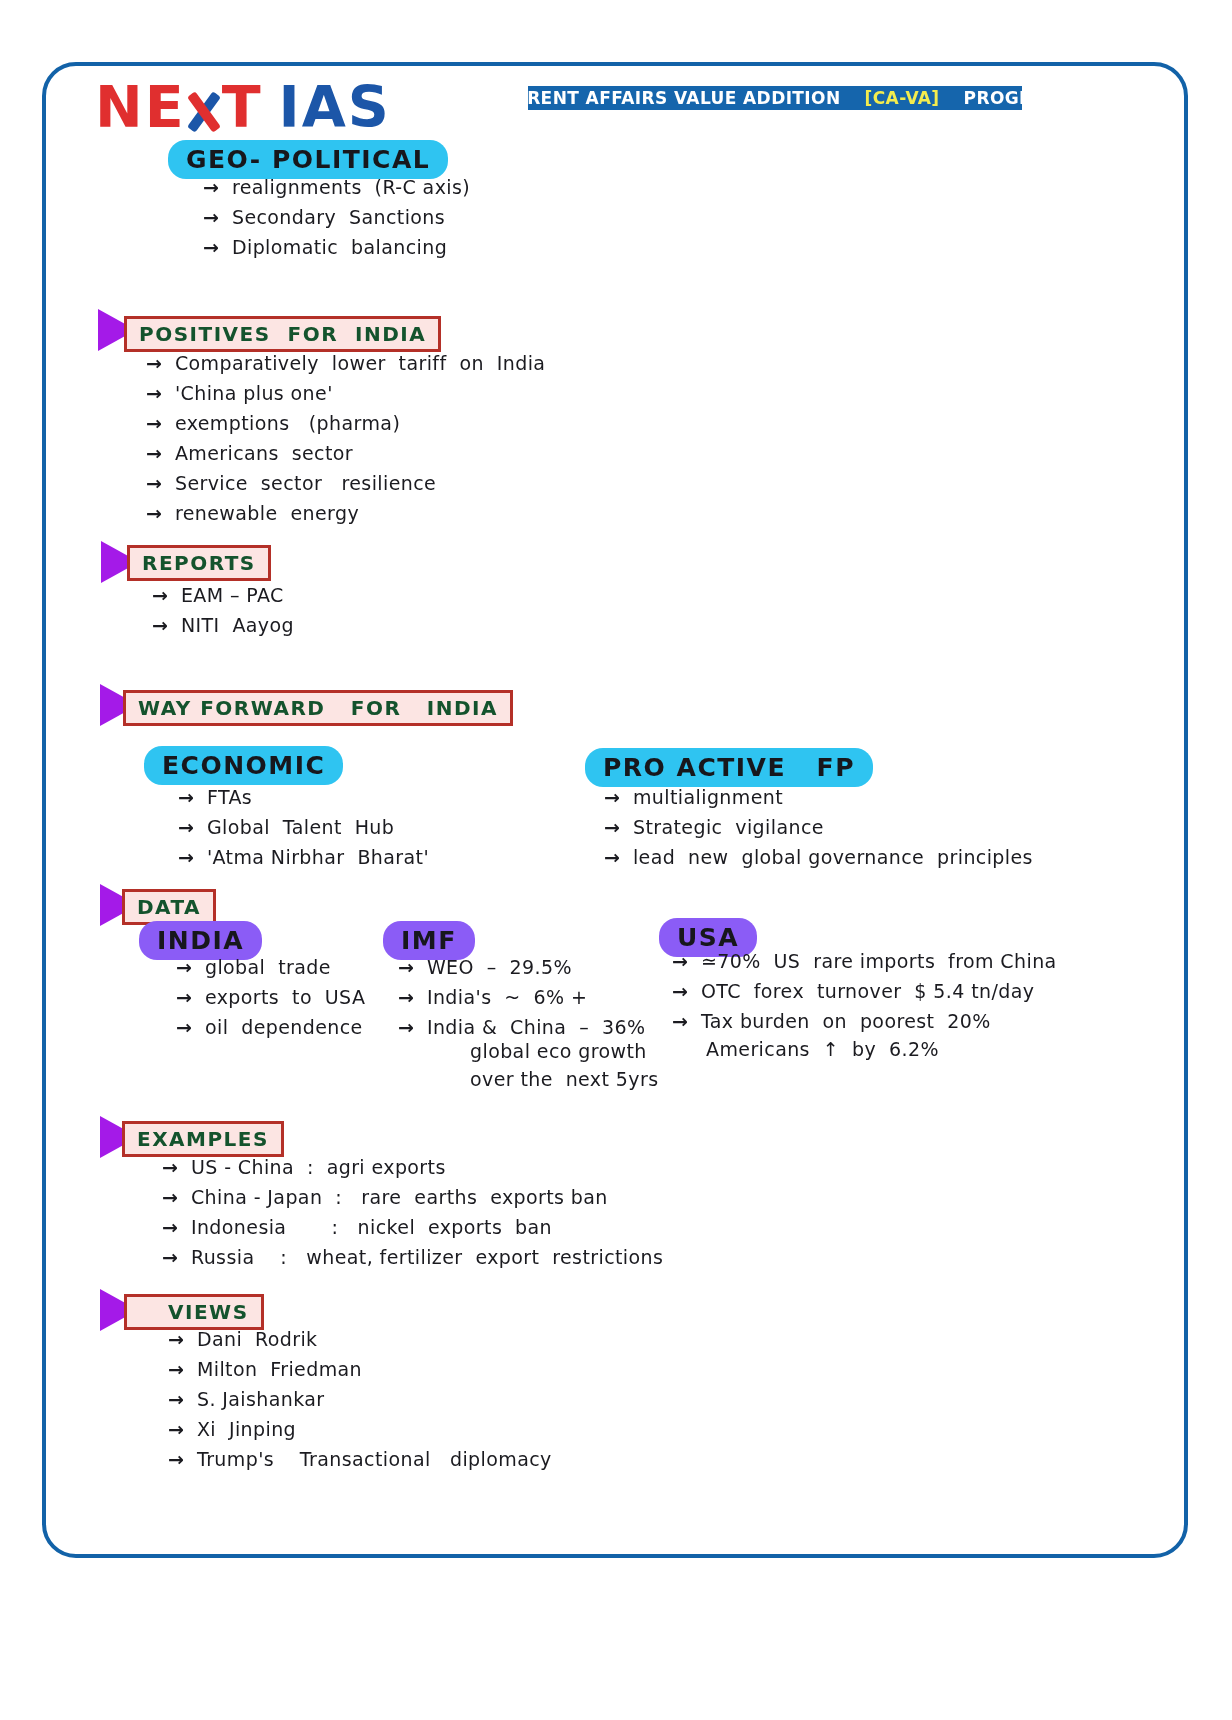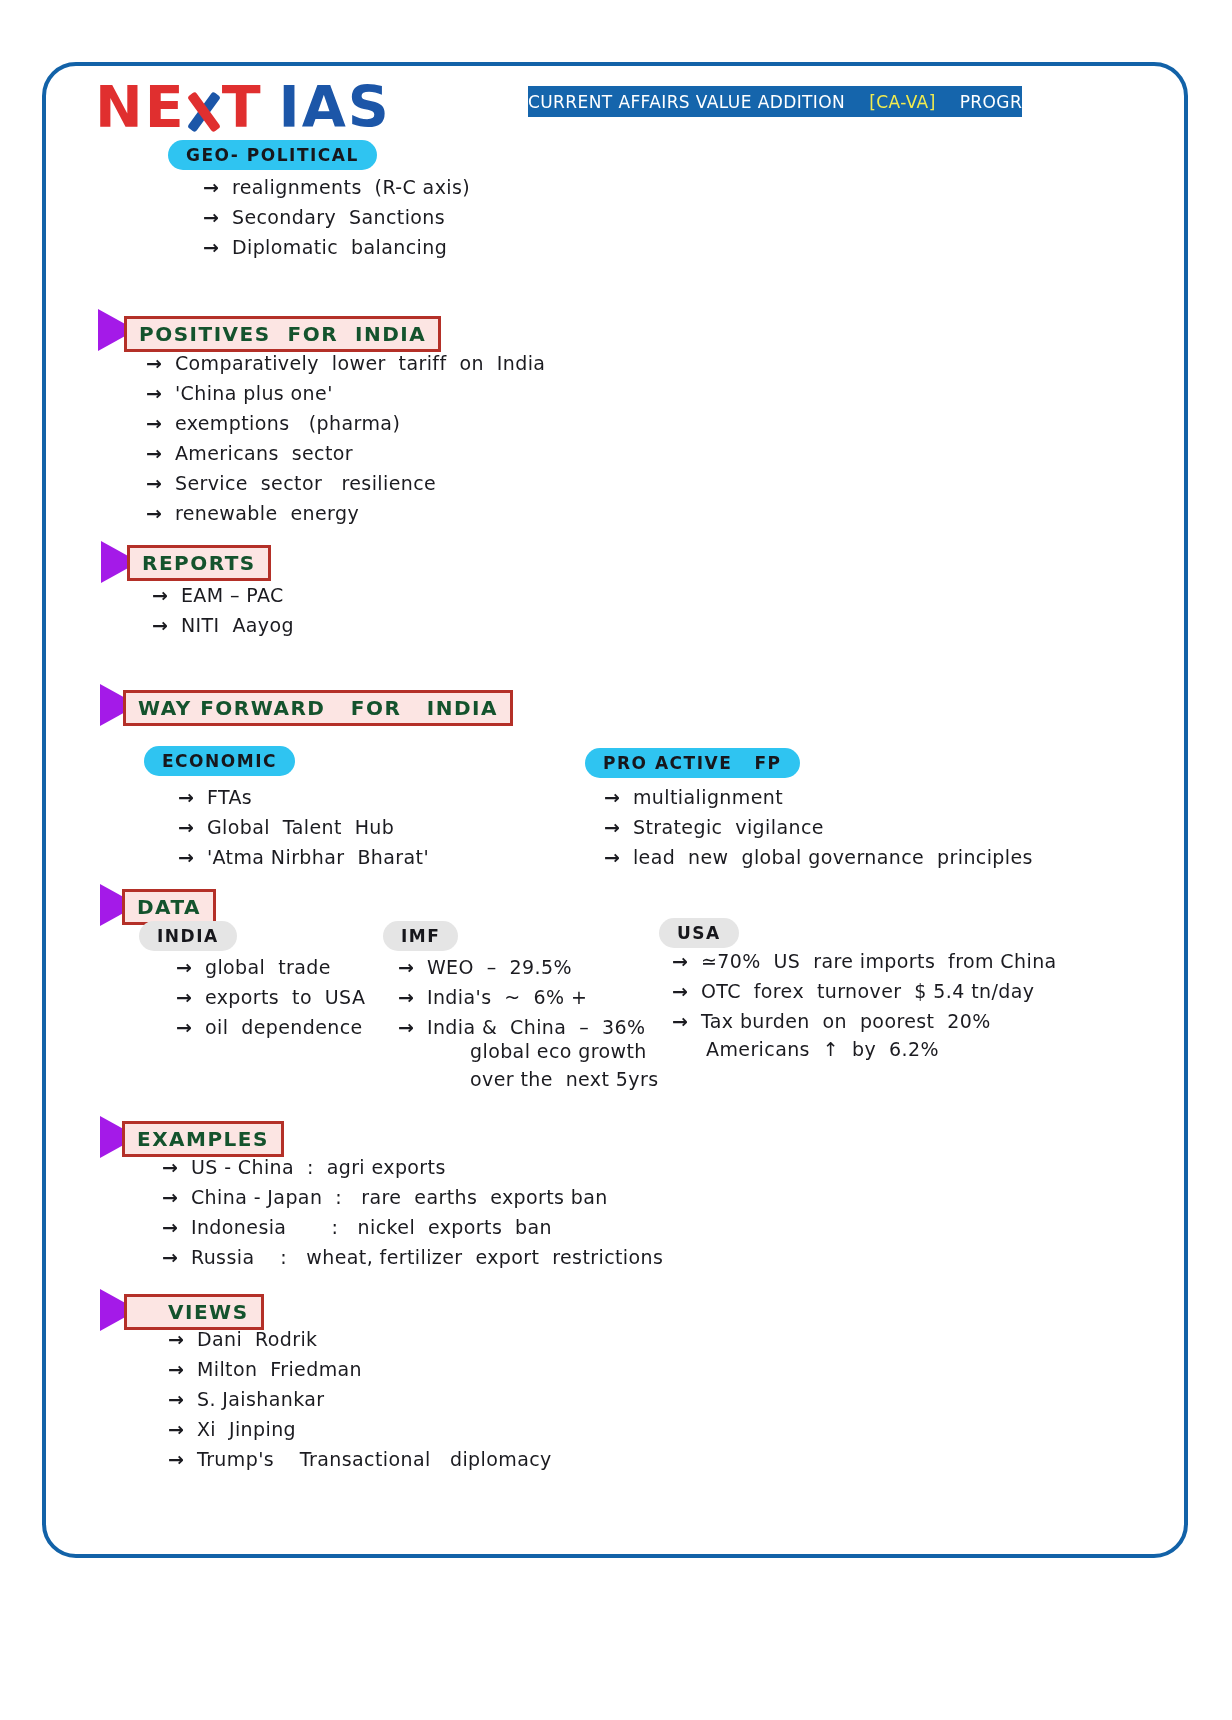--- a/index.html
+++ b/index.html
@@ -9,34 +9,34 @@
         border:4px solid #1262a8;border-radius:34px;box-sizing:border-box;}
 
   
   .logo{position:absolute;left:95px;top:74px;font-size:57px;font-weight:800;letter-spacing:2px;}
   .lg-red{color:#e02f2f;}
   .lg-blue{color:#1c56a8;margin-left:16px;}
   .logo-x{position:relative;display:inline-block;width:34px;height:38px;vertical-align:-4px;margin:0 1px;}
   .logo-x .bar{position:absolute;left:12px;top:-3px;width:10px;height:44px;border-radius:3px;}
   .logo-x .bred{background:#e02f2f;transform:rotate(-36deg);z-index:2;}
   .logo-x .bblue{background:#1c56a8;transform:rotate(36deg);z-index:1;}
-  .banner{position:absolute;left:528px;top:86px;width:494px;height:31px;background:#1565ac;color:#ffffff;
-          display:flex;align-items:center;justify-content:space-between;font-weight:400;font-size:17px;letter-spacing:0.4px;}
+  .banner{position:absolute;left:528px;top:86px;width:494px;height:24px;background:#1565ac;color:#ffffff;
+          display:flex;align-items:center;justify-content:center;font-weight:700;font-size:17px;letter-spacing:0.4px;}
   .banner span{white-space:pre;}
   .banner .yellow{color:#f3ec4e;margin:0 24px;}
 
   
   .tri{position:absolute;width:0;height:0;border-left:38px solid #a41ae8;
        border-top:21px solid transparent;border-bottom:21px solid transparent;}
   .redbox{position:absolute;border:3px solid #b43028;background:#fce5e3;color:#14532d;
           font-weight:700;font-size:20px;padding:3px 12px;letter-spacing:1.5px;white-space:pre;}
-  .pill{position:absolute;border-radius:18px;font-weight:700;font-size:17px;padding:5px 18px;
+  .pill{position:absolute;border-radius:18px;font-weight:700;font-size:25px;padding:5px 18px;
         letter-spacing:1.5px;color:#17171c;white-space:pre;}
   .cyan{background:#2fc4f1;}
-  .purple{background:#e5e5e5;}
+  .purple{background:#8b5cf6;}
 
   
   .items{position:absolute;}
   .row{display:flex;align-items:flex-start;margin-bottom:8px;font-size:19px;}
   .arw{margin-right:13px;font-weight:600;}
   .txt{white-space:pre;letter-spacing:0.4px;}
   .cont .row{margin-bottom:6px;}
 </style>
 </head>
 <body>

